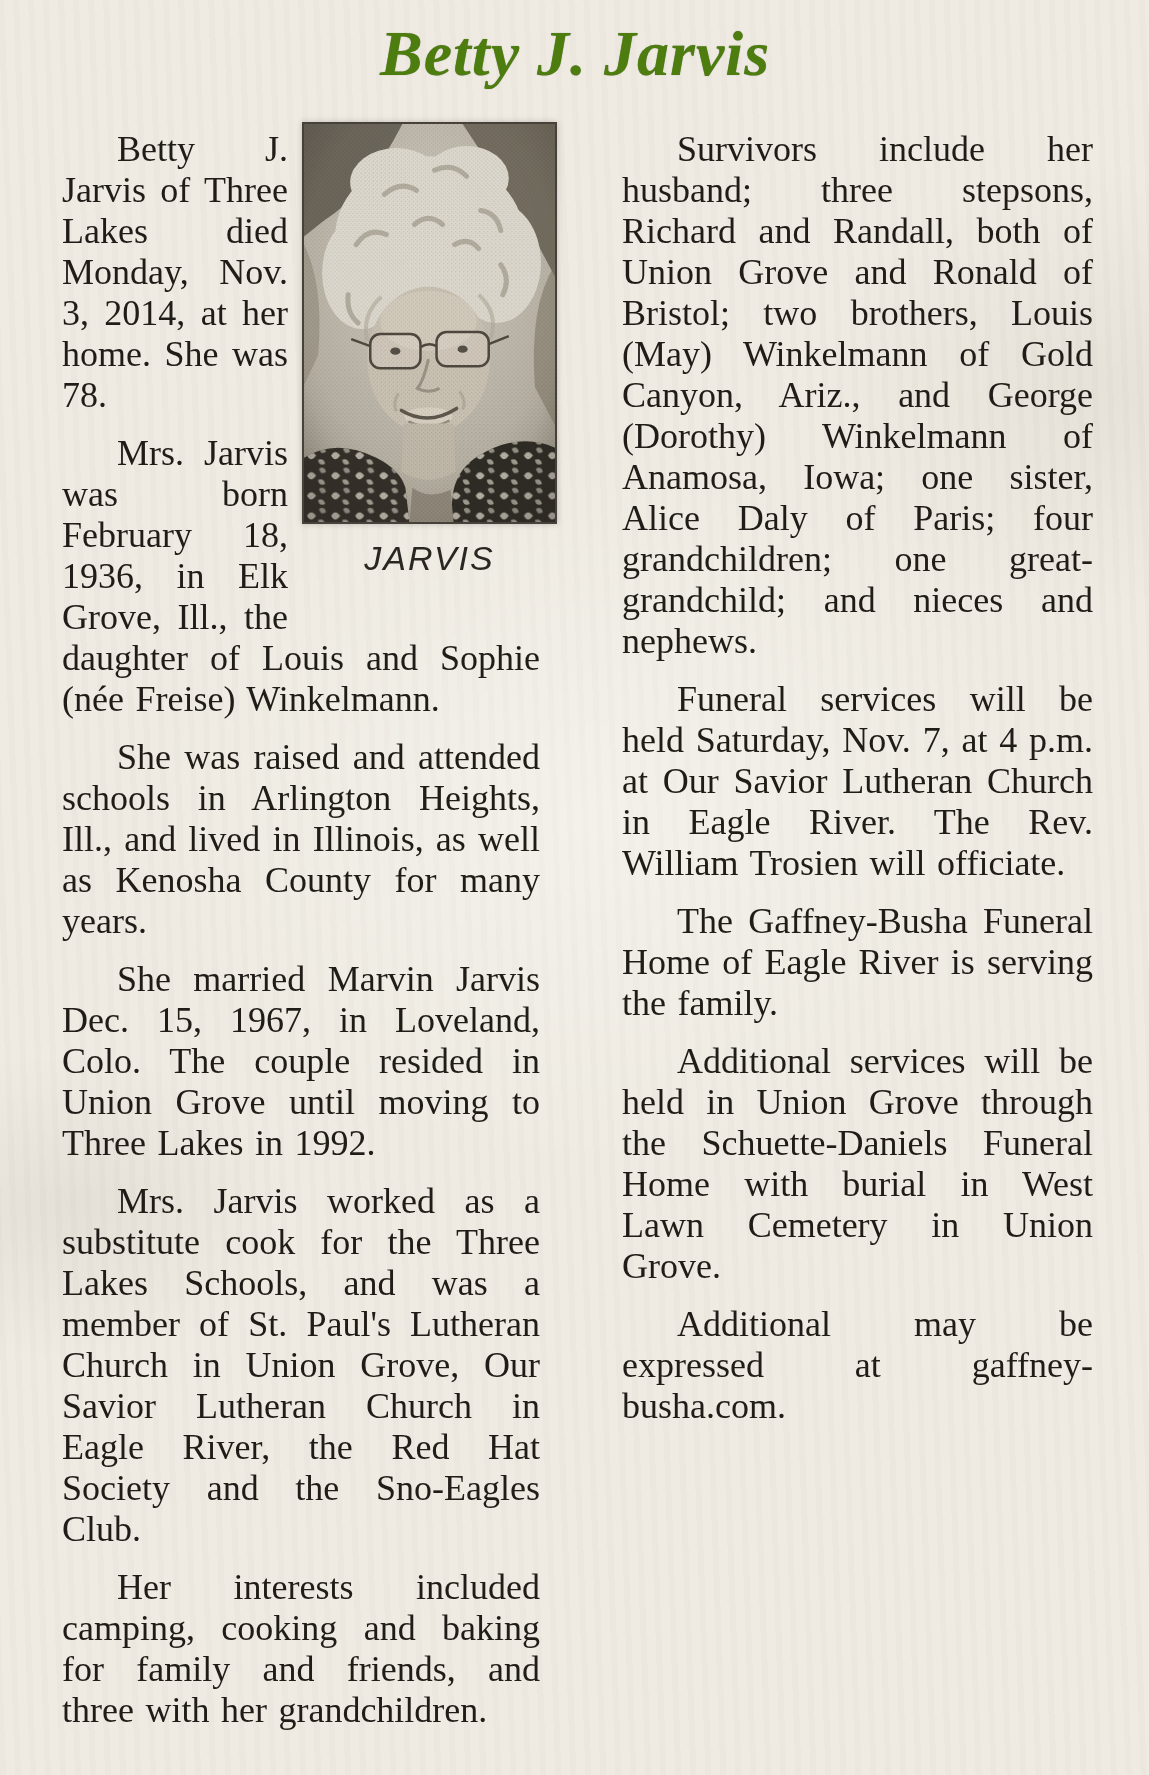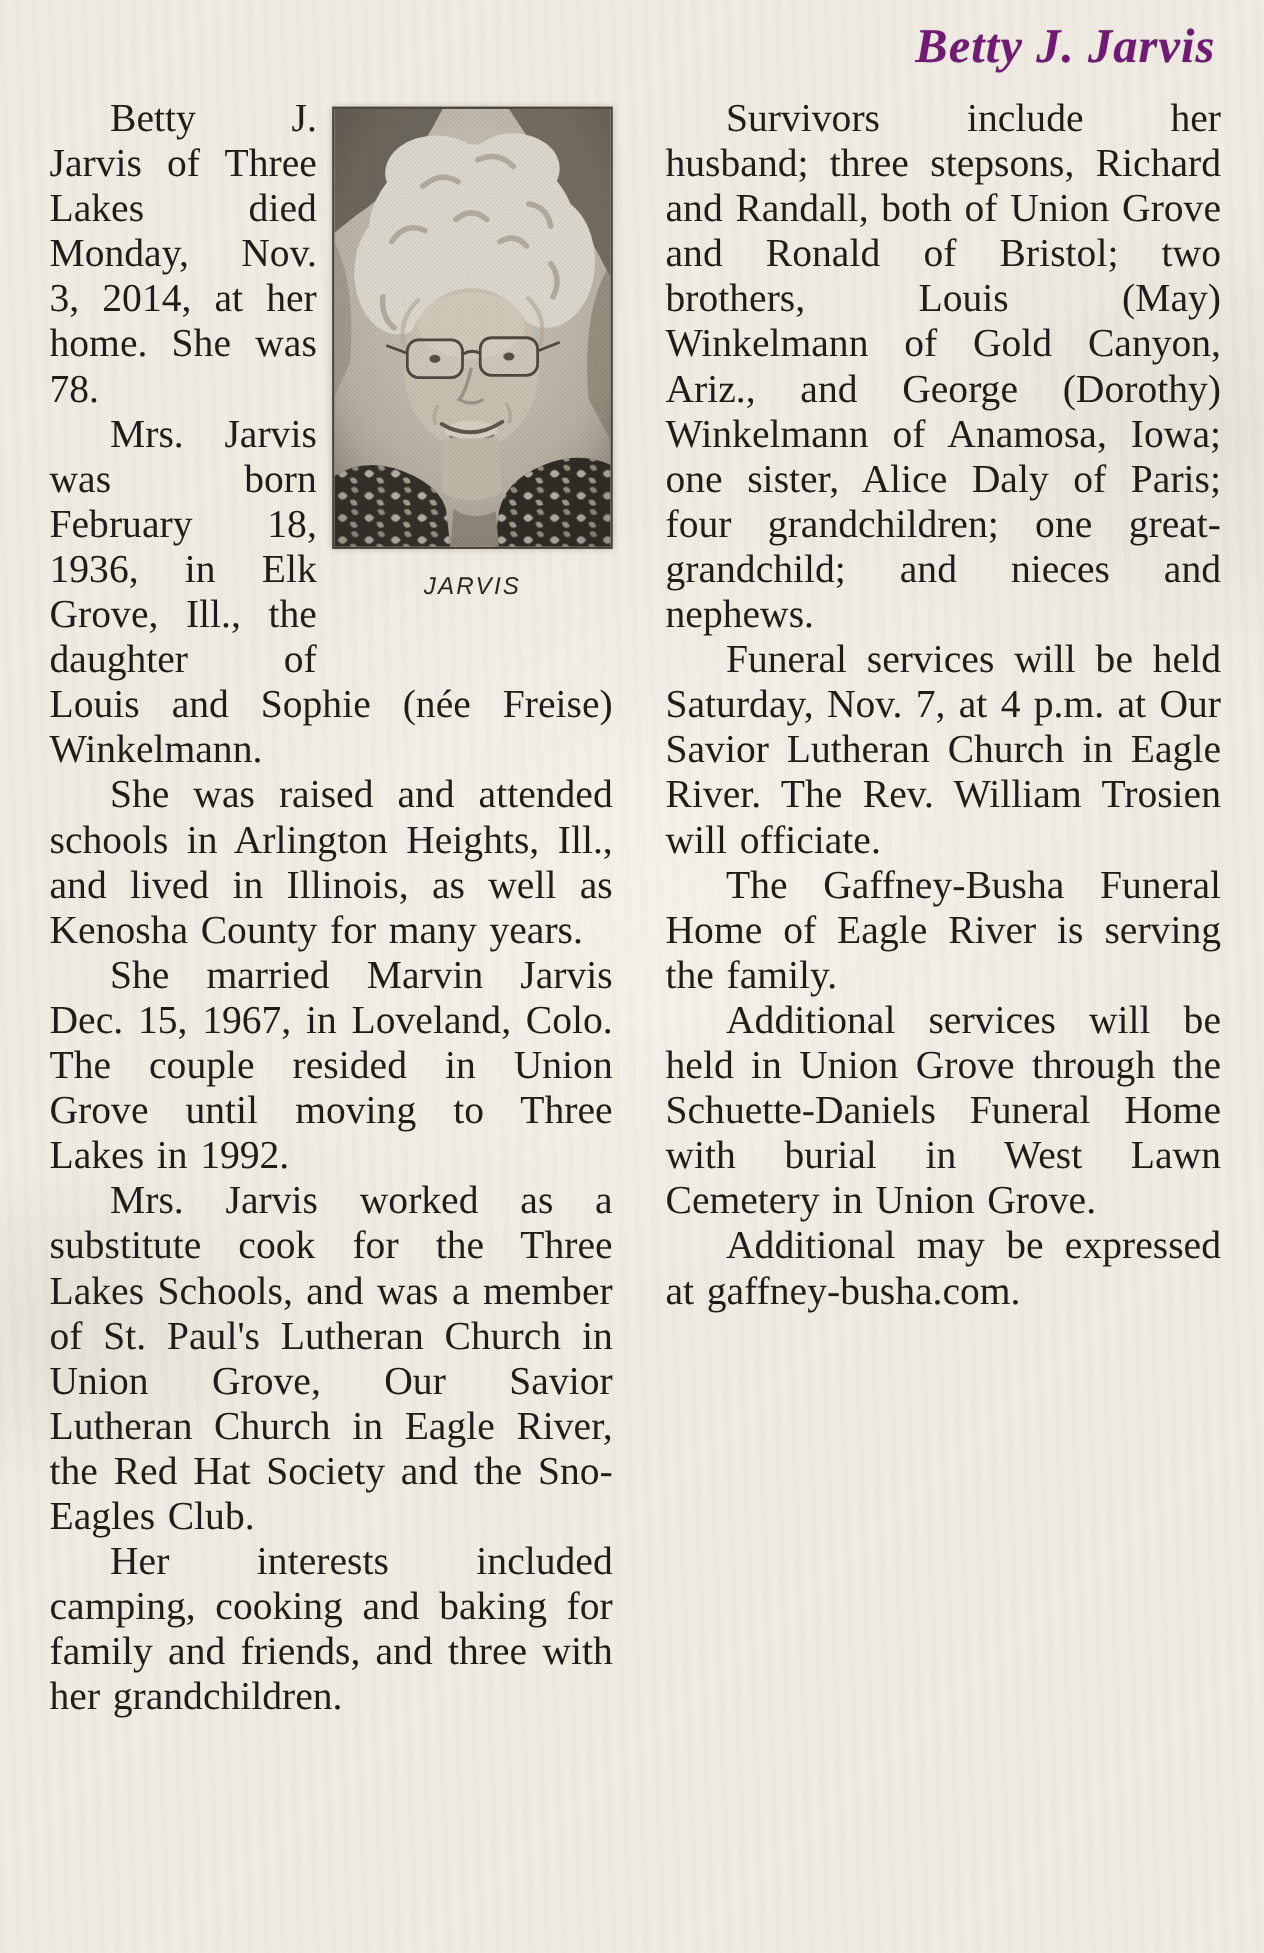--- a/index.html
+++ b/index.html
@@ -11,35 +11,35 @@
       radial-gradient(ellipse 420px 320px at 96% 22%, rgba(90,80,65,.06), transparent 70%),
       radial-gradient(ellipse 620px 480px at 52% 46%, rgba(255,255,255,.30), transparent 75%),
       repeating-linear-gradient(88deg, rgba(60,52,40,.018) 0 6px, transparent 6px 15px);
     font-family:"Liberation Serif", serif;
     color:#1d1a16;
     overflow:hidden;
   }
   .page{box-sizing:border-box;width:1149px;height:1775px;padding:14px 44px 0 45px;}
   .headline{
     margin:0 0 18px 0;
-    text-align:right;
+    text-align:center;
     font-style:italic;
     font-weight:bold;
-    font-size:44px;
+    font-size:64px;
     line-height:1.25;
     letter-spacing:1px;
-    color:#701a75;
+    color:#4d7c0f;
     text-shadow:0 0 1px rgba(20,17,13,.35);
   }
   .columns{display:flex;gap:48px;align-items:flex-start;}
   .col{box-sizing:border-box;}
   .col-left{flex:0 0 512px;width:512px;}
   .col-right{flex:0 0 505px;width:505px;}
   .para{
-    margin:0;
+    margin:17px;
     font-size:36px;
     line-height:41px;
     text-align:justify;
     text-indent:55px;
     word-spacing:2.5px;
     color:#201c17;
   }
   .photo-float{
     float:right;
     width:255px;
@@ -53,21 +53,21 @@
     background:#b9b3a6;
     box-shadow:0 0 6px rgba(50,44,34,.25);
   }
   .photo-frame svg{display:block;width:100%;height:100%;}
   .photo-caption{
     margin:14px 0 16px 0;
     text-align:center;
     font-family:"Liberation Sans", sans-serif;
     font-style:italic;
     font-weight:500;
-    font-size:22px;
+    font-size:34px;
     line-height:40px;
     letter-spacing:2px;
     color:#2a2722;
   }
 </style>
 </head>
 <body>
 
 <div class="page">
 

